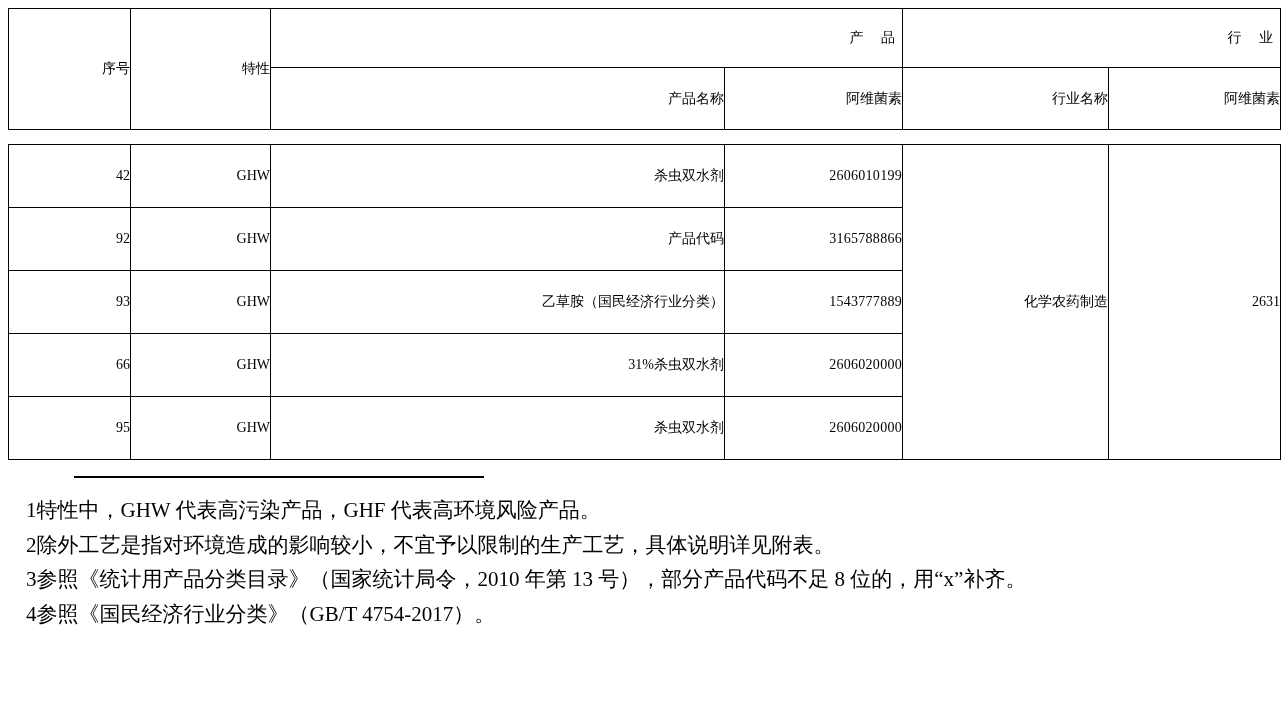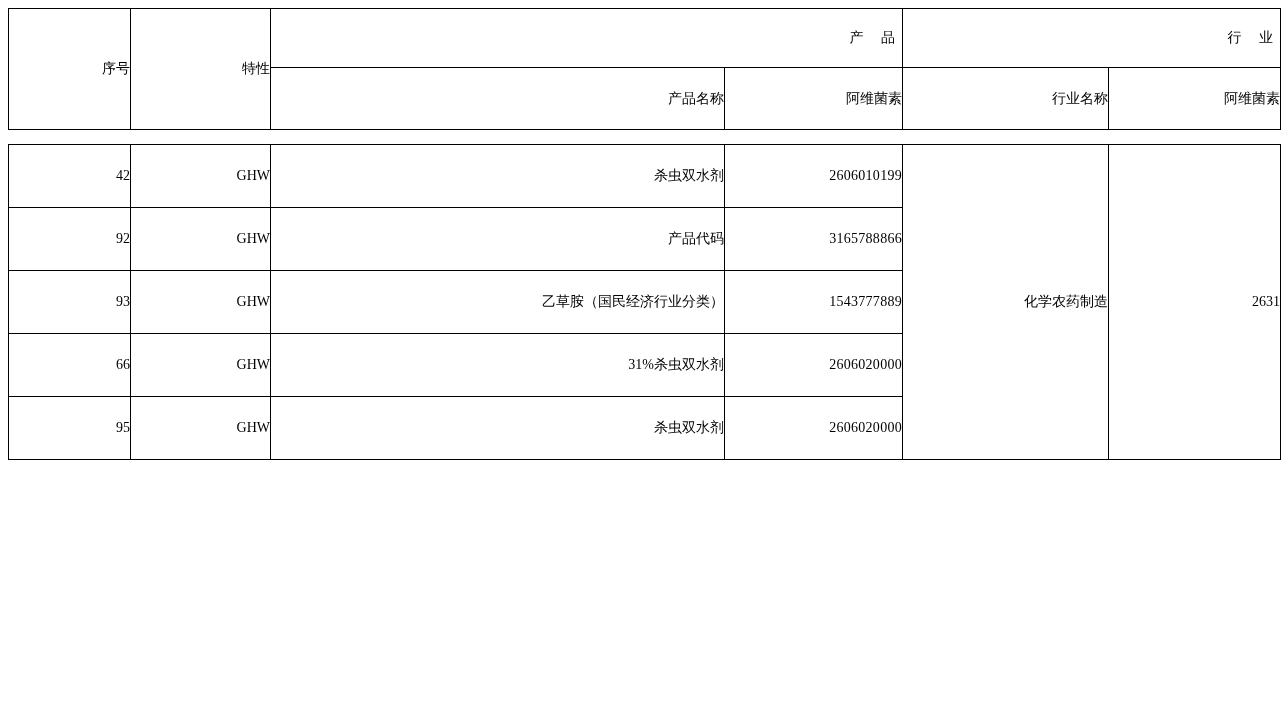--- a/index.html
+++ b/index.html
@@ -166,14 +166,21 @@
       </tr>
       <tr>
         <td class="body-cell">95</td>
         <td class="body-cell">GHW</td>
         <td class="body-cell left">杀虫双水剂</td>
         <td class="body-cell pcode">2606020000</td>
       </tr>
     </tbody>
   </table>
 
+  <div class="footnotes">
+    <div class="rule"></div>
+    <p class="note">1特性中，GHW 代表高污染产品，GHF 代表高环境风险产品。</p>
+    <p class="note">2除外工艺是指对环境造成的影响较小，不宜予以限制的生产工艺，具体说明详见附表。</p>
+    <p class="note">3参照《统计用产品分类目录》（国家统计局令，2010 年第 13 号），部分产品代码不足 8 位的，用“x”补齐。</p>
+    <p class="note">4参照《国民经济行业分类》（GB/T 4754-2017）。</p>
+  </div>
 
 </div>
 
 </body></html>

